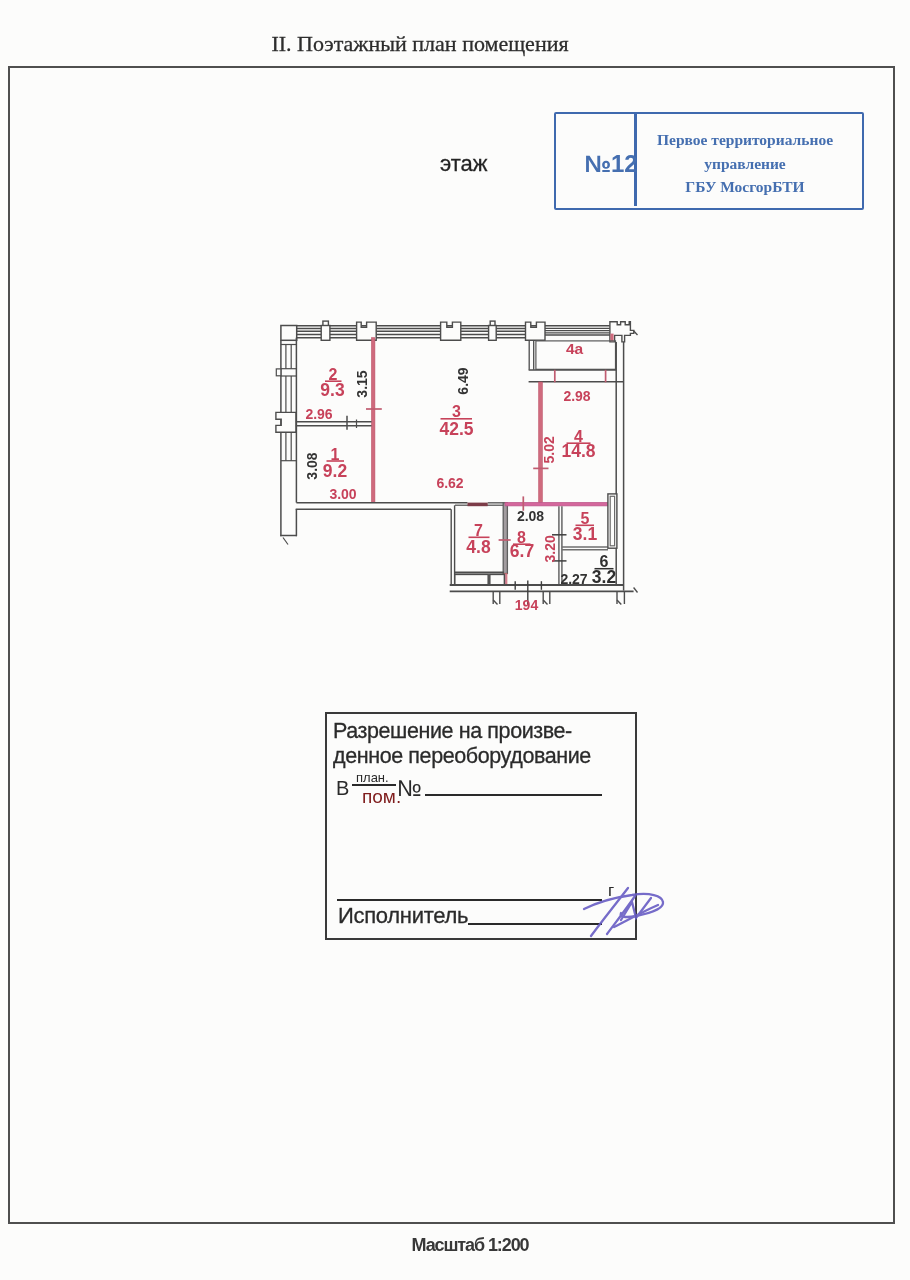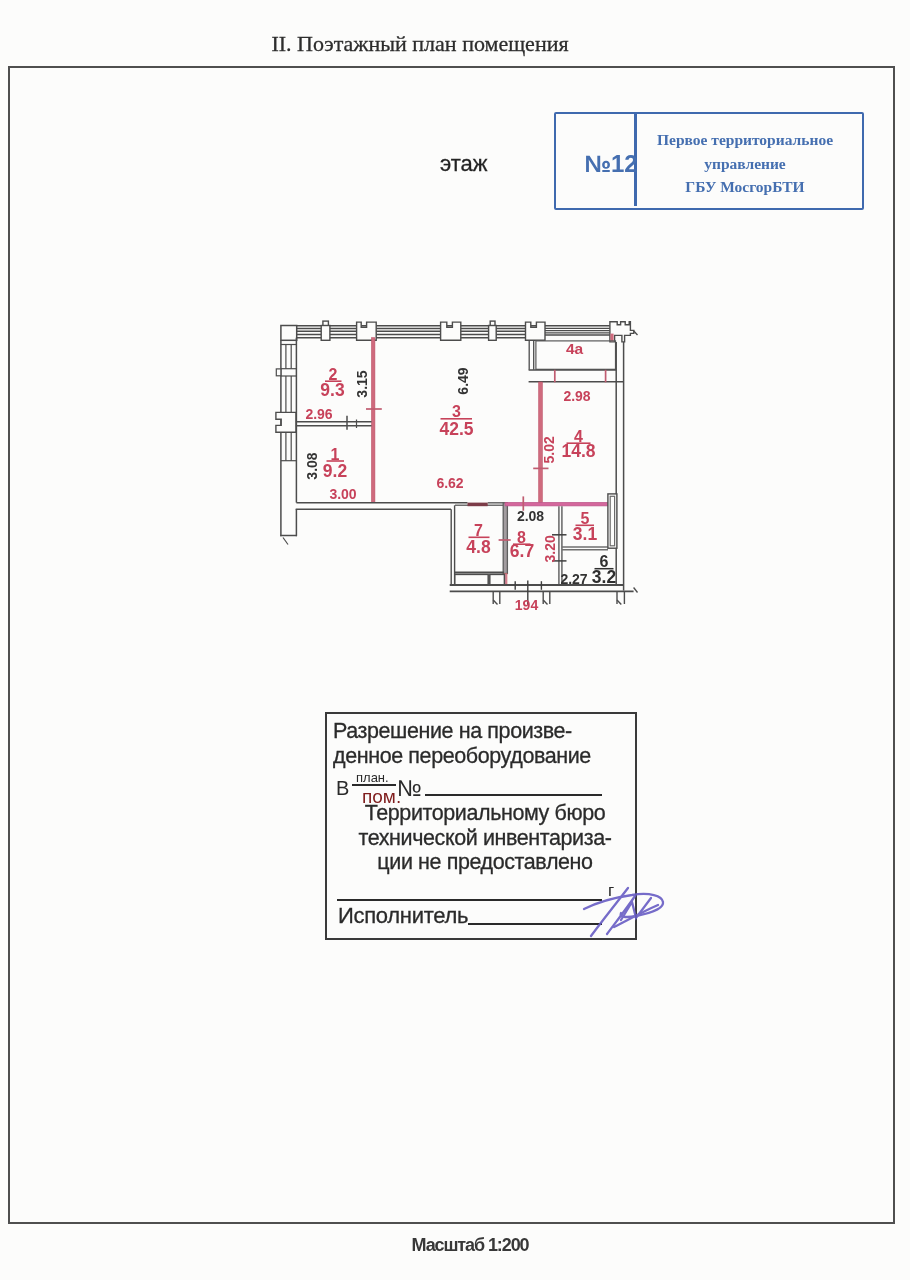--- a/index.html
+++ b/index.html
@@ -306,21 +306,20 @@
 
 <div class="abs" style="left:325px;top:712px;width:308px;height:224px;border:2px solid #3a3a3a;"></div>
 <div class="abs ink" style="left:325px;top:719px;width:296px;font-size:21.5px;letter-spacing:-0.4px;color:#2a2a2a;line-height:25px;margin-left:8px;">Разрешение на произве-<br>денное переоборудование</div>
 
 <div class="abs" style="left:336px;top:777px;font-size:20px;color:#2a2a2a;">В</div>
 <div class="abs" style="left:356px;top:770px;font-size:13px;color:#2a2a2a;">план.</div>
 <div class="abs" style="left:352px;top:784px;width:44px;height:1.6px;background:#2a2a2a;"></div>
 <div class="abs" style="left:362px;top:786px;font-size:19px;color:#7f1d1d;">пом.</div>
 <div class="abs" style="left:397px;top:775px;font-size:23px;color:#2a2a2a;">№</div>
 <div class="abs" style="left:425px;top:794px;width:177px;height:1.6px;background:#2a2a2a;"></div>
-<div class="abs ink" style="left:338px;top:801px;width:294px;text-align:center;font-size:21.5px;letter-spacing:-0.4px;color:#2a2a2a;line-height:24.5px;">Территориальному бюро<br>технической инвентариза-<br>ции не предоставлено</div>
 
 <div class="abs" style="left:337px;top:899px;width:265px;height:1.6px;background:#2a2a2a;"></div>
 <div class="abs" style="left:608px;top:881px;font-size:17px;color:#2a2a2a;">г</div>
 <div class="abs ink" style="left:338px;top:902.5px;font-size:22px;letter-spacing:-0.3px;color:#2a2a2a;">Исполнитель</div>
 <div class="abs" style="left:468px;top:923px;width:134px;height:1.6px;background:#2a2a2a;"></div>
 
 <svg class="abs" style="left:570px;top:875px;" width="100" height="70" viewBox="0 0 100 70">
 <g stroke="#685dc4" stroke-width="2.3" fill="none" stroke-linecap="round" opacity="0.9">
 <path d="M14,34 C28,27 48,22 62,20 C80,17 92,21 93,27 C94,33 82,38 66,41 C56,43 49,42 51,38"></path>
 <path d="M21,61 C32,46 48,26 58,13"></path>

